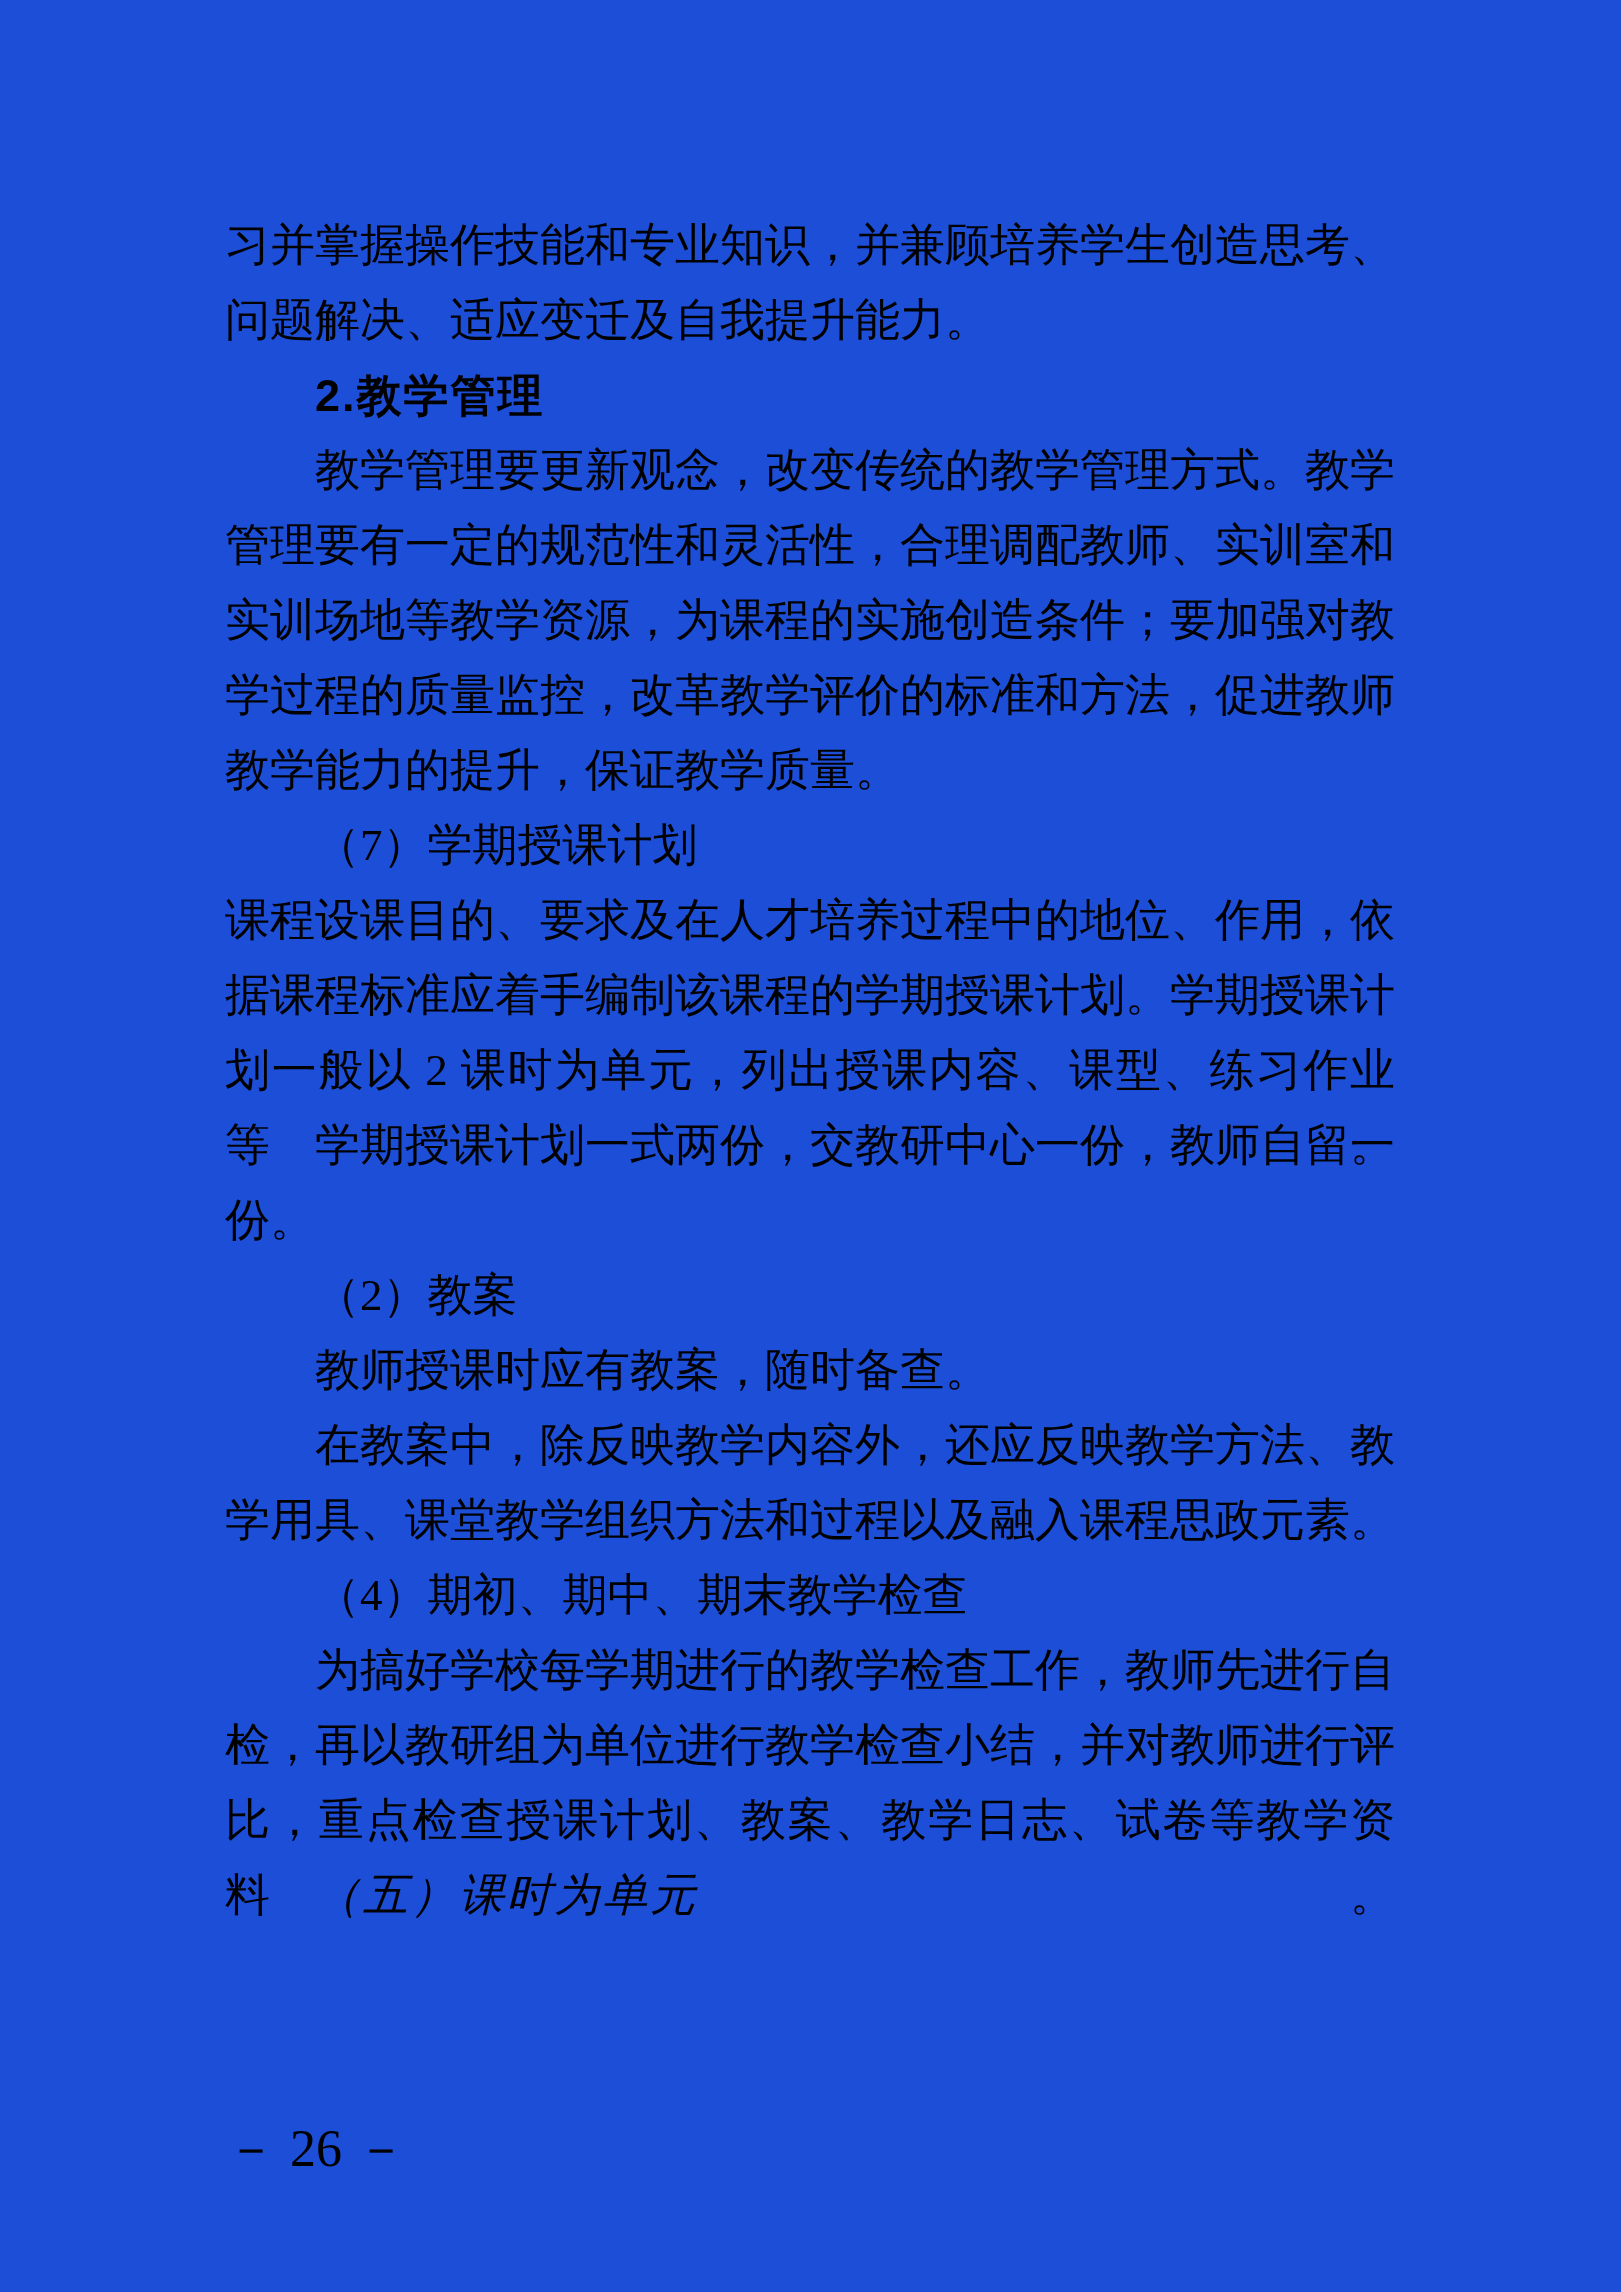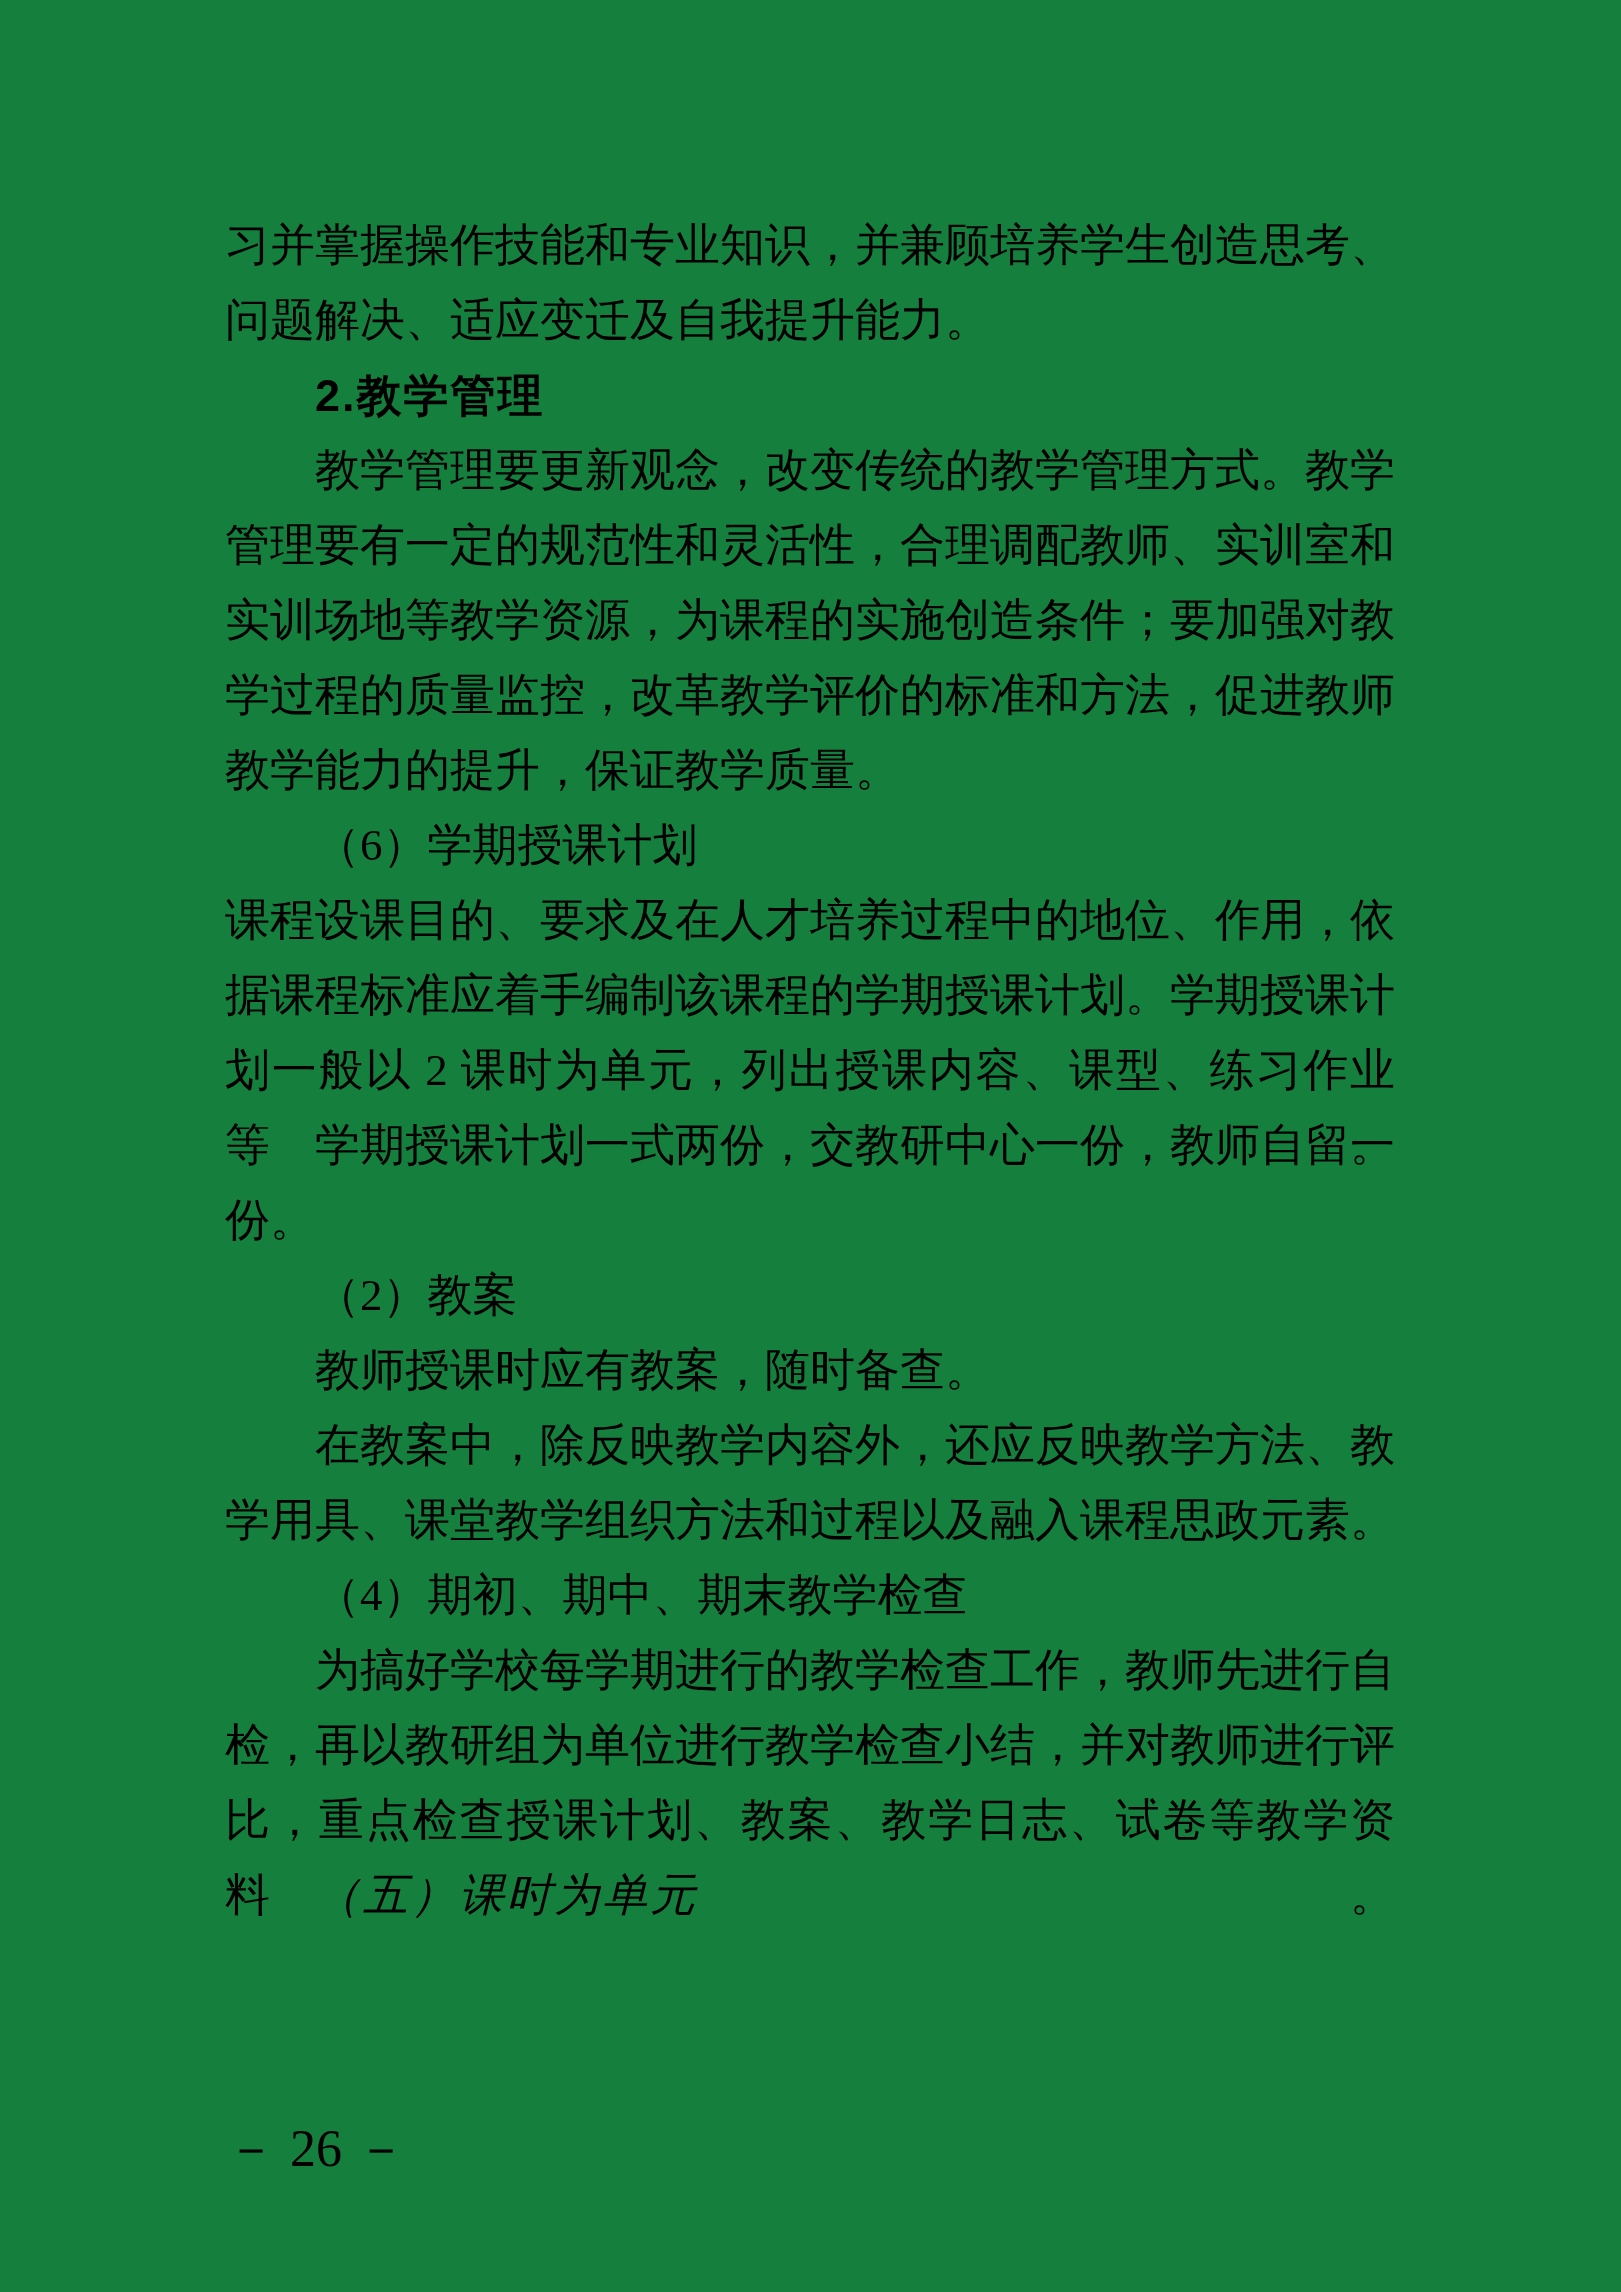--- a/index.html
+++ b/index.html
@@ -4,21 +4,21 @@
 <style>
   html, body {
     margin: 0;
     padding: 0;
     background: #ffffff;
   }
   .page {
     position: relative;
     width: 1621px;
     height: 2293px;
-    background: #15803d;
+    background: #1d4ed8;
     color: #000000;
     font-family: "Liberation Serif", "DejaVu Serif", serif;
     overflow: hidden;
   }
   .textblock {
     position: absolute;
     left: 225px;
     width: 1170px;
     top: 208px;
   }
@@ -63,21 +63,21 @@
 
   <div class="textblock">
     <div class="line fill">习并掌握操作技能和专业知识，并兼顾培养学生创造思考、</div>
     <div class="line">问题解决、适应变迁及自我提升能力。</div>
     <div class="line indent bold-heading">2.教学管理</div>
     <div class="line indent fill">教学管理要更新观念，改变传统的教学管理方式。教学</div>
     <div class="line fill">管理要有一定的规范性和灵活性，合理调配教师、实训室和</div>
     <div class="line fill">实训场地等教学资源，为课程的实施创造条件；要加强对教</div>
     <div class="line fill">学过程的质量监控，改革教学评价的标准和方法，促进教师</div>
     <div class="line">教学能力的提升，保证教学质量。</div>
-    <div class="line indent">（6）学期授课计划</div>
+    <div class="line indent">（7）学期授课计划</div>
     <div class="line fill">课程设课目的、要求及在人才培养过程中的地位、作用，依</div>
     <div class="line fill">据课程标准应着手编制该课程的学期授课计划。学期授课计</div>
     <div class="line fill">划一般以 2 课时为单元，列出授课内容、课型、练习作业等。</div>
     <div class="line indent fill">学期授课计划一式两份，交教研中心一份，教师自留一</div>
     <div class="line">份。</div>
     <div class="line indent">（2）教案</div>
     <div class="line indent">教师授课时应有教案，随时备查。</div>
     <div class="line indent fill">在教案中，除反映教学内容外，还应反映教学方法、教</div>
     <div class="line fill">学用具、课堂教学组织方法和过程以及融入课程思政元素。</div>
     <div class="line indent">（4）期初、期中、期末教学检查</div>

